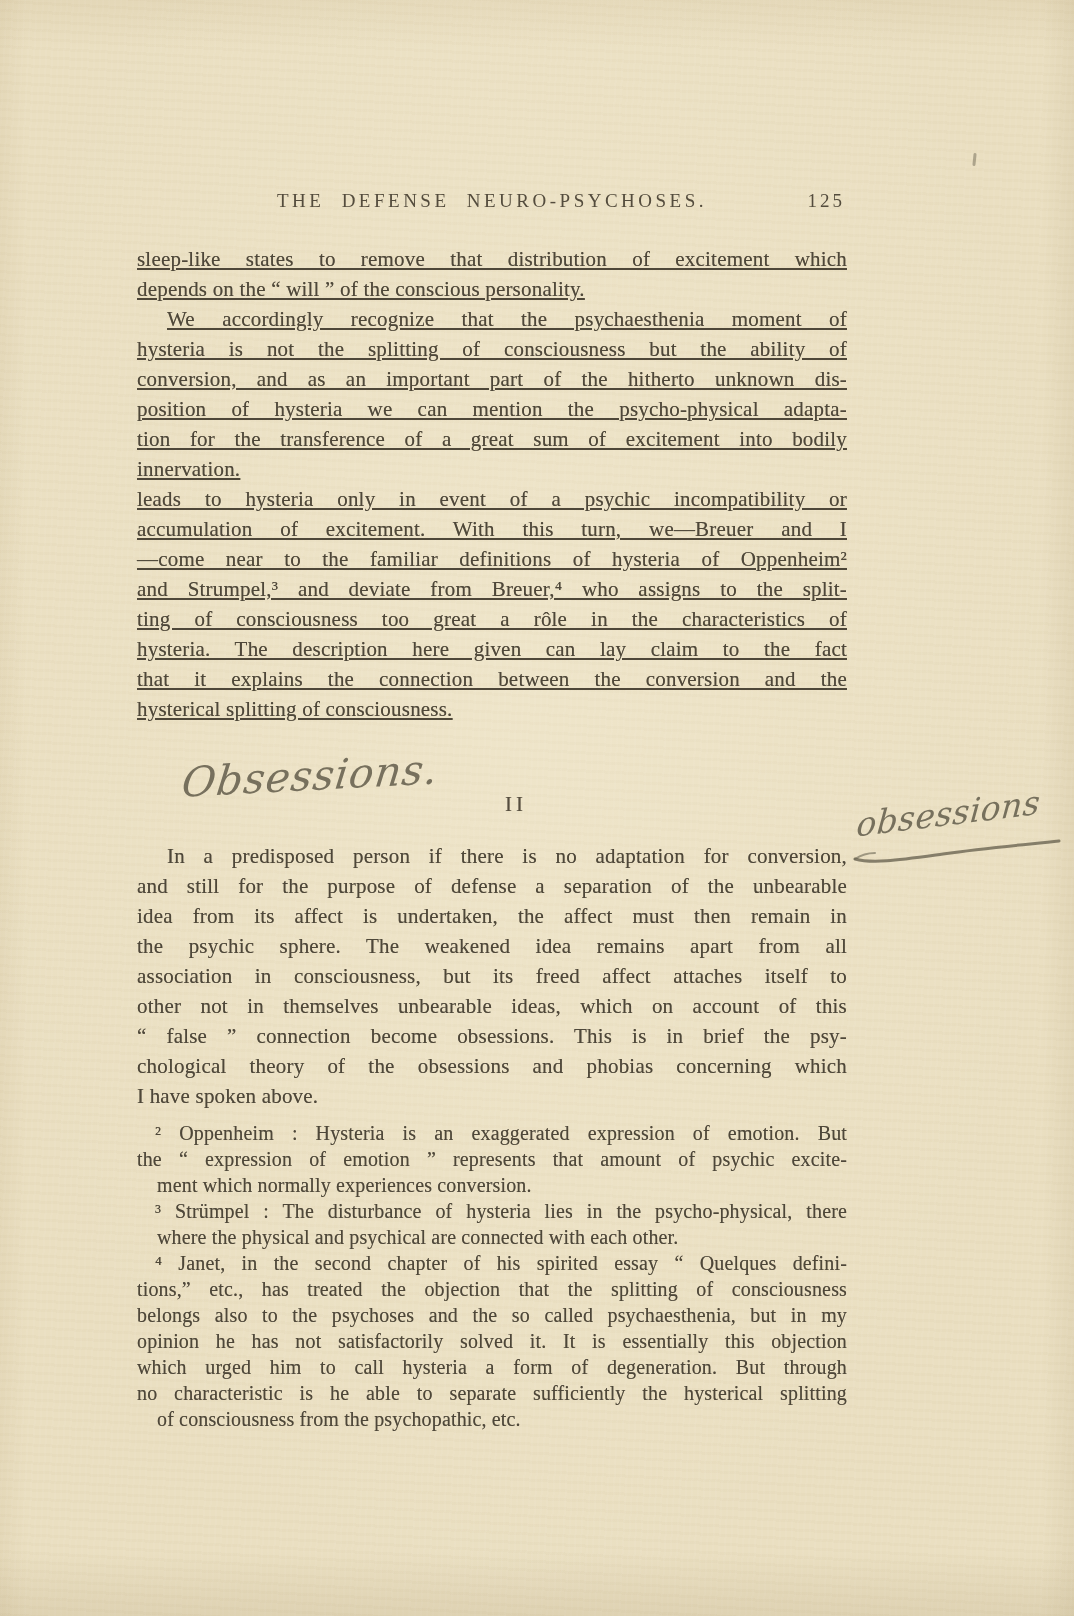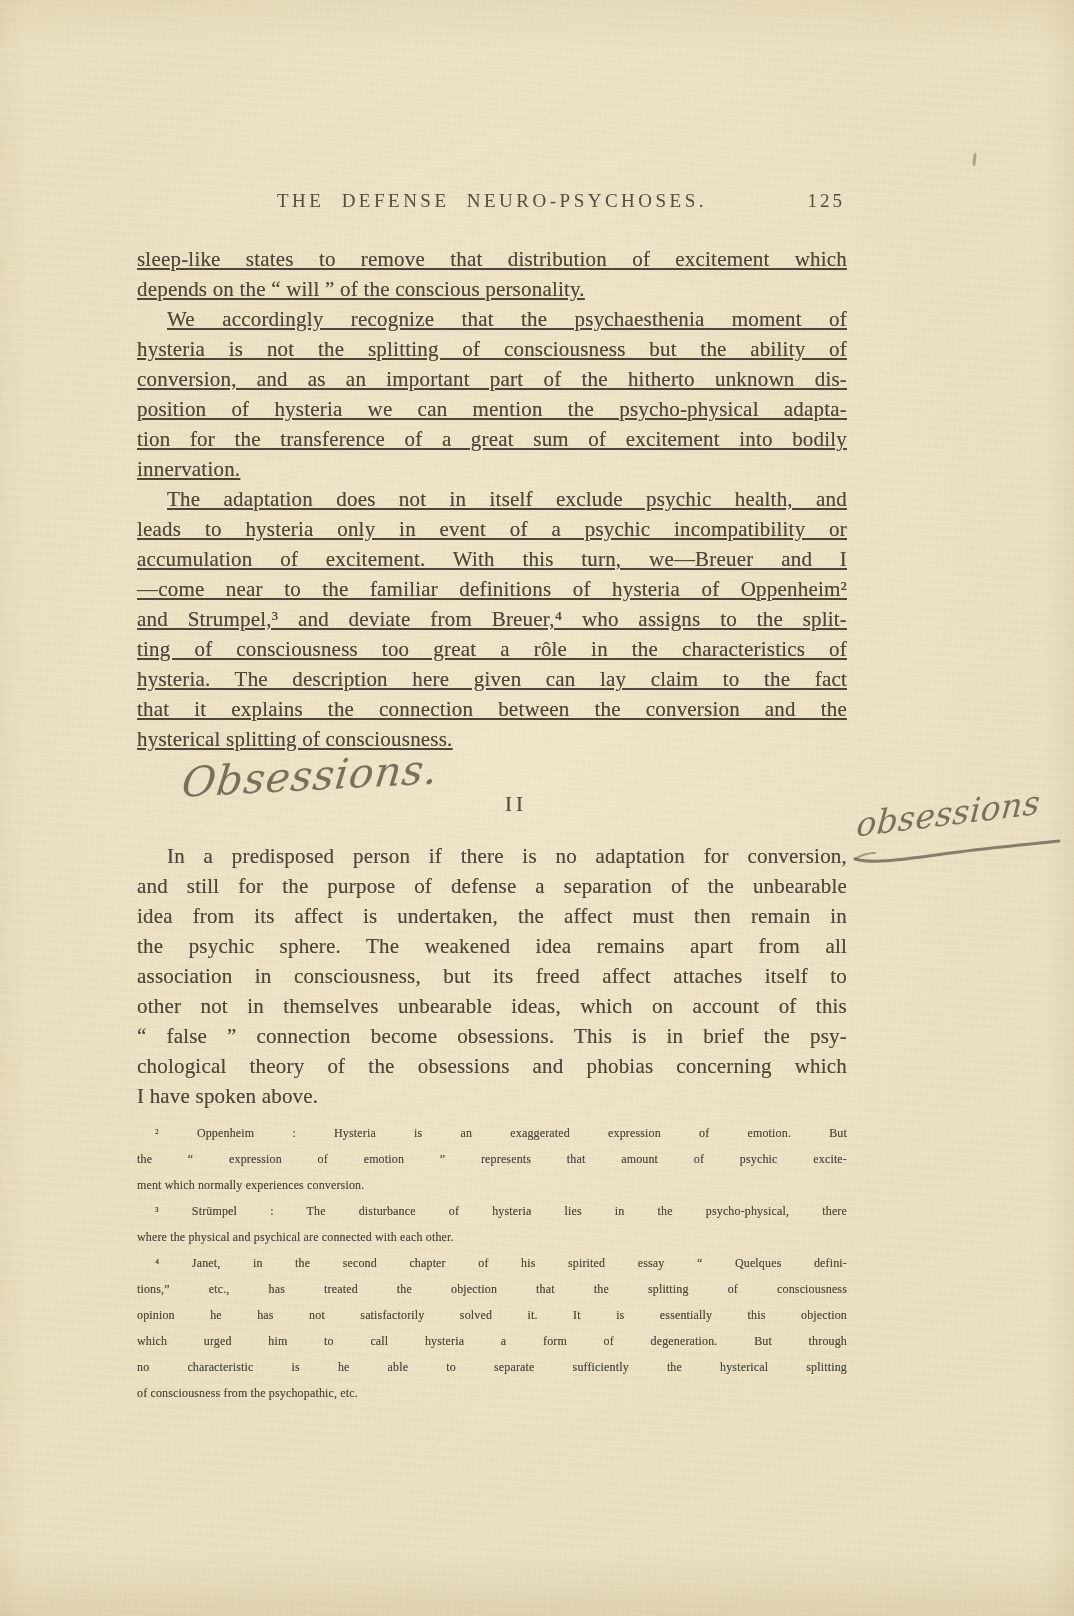--- a/index.html
+++ b/index.html
@@ -40,23 +40,23 @@
   .hw-inline {
     position:absolute; left:182px; top:752px; font-size:41px;
     transform:rotate(-3deg) skewX(-10deg); letter-spacing:1px;
   }
   .hw-margin {
     position:absolute; left:856px; top:794px; font-size:33px;
     transform:rotate(-7deg) skewX(-12deg); letter-spacing:0.5px;
   }
   .hw-underline { position:absolute; left:851px; top:836px; }
 
-  .footnotes { position:absolute; left:137px; top:1120px; width:710px; font-size:12px; line-height:26px; letter-spacing:0.15px; }
+  .footnotes { position:absolute; left:137px; top:1120px; width:710px; font-size:20px; line-height:26px; letter-spacing:0.15px; }
   .fline { text-align:justify; text-align-last:justify; text-shadow:0 0 0.4px rgba(78,71,57,0.5); }
-  .fline.last { text-align-last:left; }
+  .fline.last { text-align-last:left;margin-left:20px; }
   .fline.findent { text-indent:18px; }
 
   .stray-mark {
     position:absolute; left:973px; top:153px; width:3px; height:13px;
     background:rgba(100,93,76,0.45); border-radius:2px; transform:rotate(6deg);
   }
 </style>
 </head>
 <body>
 
@@ -73,21 +73,20 @@
     <div class="line">sleep-like states to remove that distribution of excitement which</div>
     <div class="line last">depends on the “ will ” of the conscious personality.</div>
 
     <div class="line indent">We accordingly recognize that the psychaesthenia moment of</div>
     <div class="line">hysteria is not the splitting of consciousness but the ability of</div>
     <div class="line">conversion, and as an important part of the hitherto unknown dis-</div>
     <div class="line">position of hysteria we can mention the psycho-physical adapta-</div>
     <div class="line">tion for the transference of a great sum of excitement into bodily</div>
     <div class="line last">innervation.</div>
 
-    <div class="line indent">The adaptation does not in itself exclude psychic health, and</div>
     <div class="line">leads to hysteria only in event of a psychic incompatibility or</div>
     <div class="line">accumulation of excitement.  With this turn, we—Breuer and I</div>
     <div class="line">—come near to the familiar definitions of hysteria of Oppenheim²</div>
     <div class="line">and Strumpel,³ and deviate from Breuer,⁴ who assigns to the split-</div>
     <div class="line">ting of consciousness too great a rôle in the characteristics of</div>
     <div class="line">hysteria.  The description here given can lay claim to the fact</div>
     <div class="line">that it explains the connection between the conversion and the</div>
     <div class="line last">hysterical splitting of consciousness.</div>
   </div>
 
@@ -116,19 +115,20 @@
   <div class="footnotes">
     <div class="fline findent">² Oppenheim :  Hysteria is an exaggerated expression of emotion.  But</div>
     <div class="fline">the “ expression of emotion ” represents that amount of psychic excite-</div>
     <div class="fline last">ment which normally experiences conversion.</div>
 
     <div class="fline findent">³ Strümpel :  The disturbance of hysteria lies in the psycho-physical, there</div>
     <div class="fline last">where the physical and psychical are connected with each other.</div>
 
     <div class="fline findent">⁴ Janet, in the second chapter of his spirited essay “ Quelques defini-</div>
     <div class="fline">tions,” etc., has treated the objection that the splitting of consciousness</div>
+    <div class="fline">belongs also to the psychoses and the so called psychaesthenia, but in my</div>
     <div class="fline">opinion he has not satisfactorily solved it.  It is essentially this objection</div>
     <div class="fline">which urged him to call hysteria a form of degeneration.  But through</div>
     <div class="fline">no characteristic is he able to separate sufficiently the hysterical splitting</div>
     <div class="fline last">of consciousness from the psychopathic, etc.</div>
   </div>
 
 </div>
 
 </body></html>

